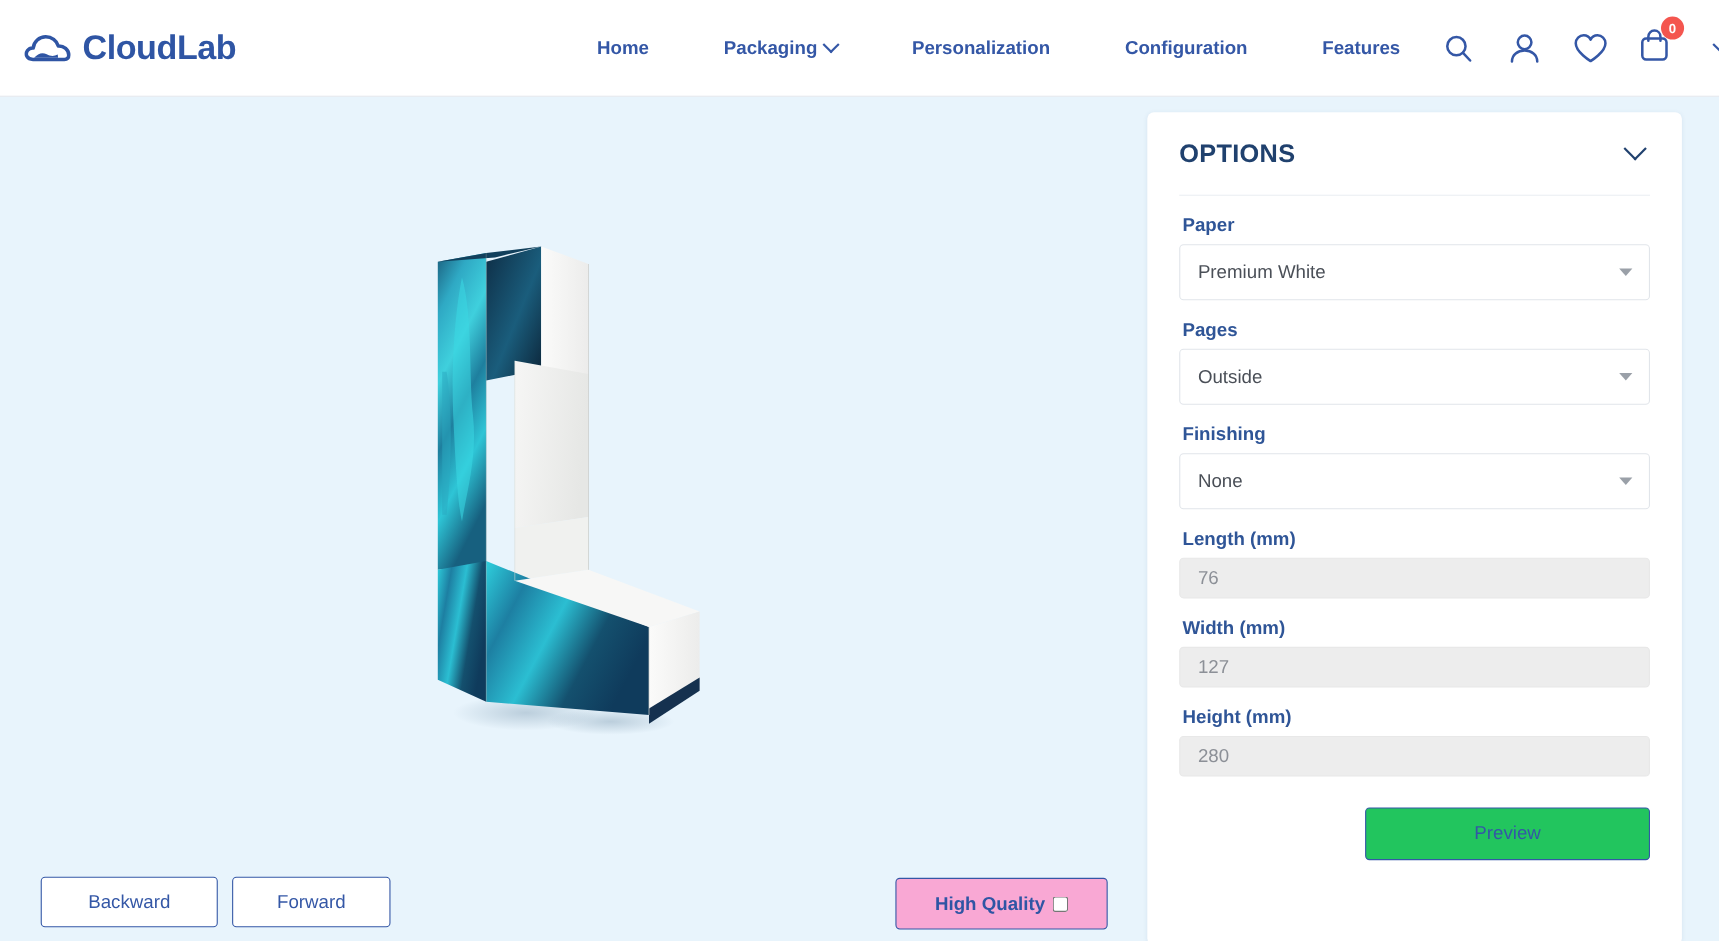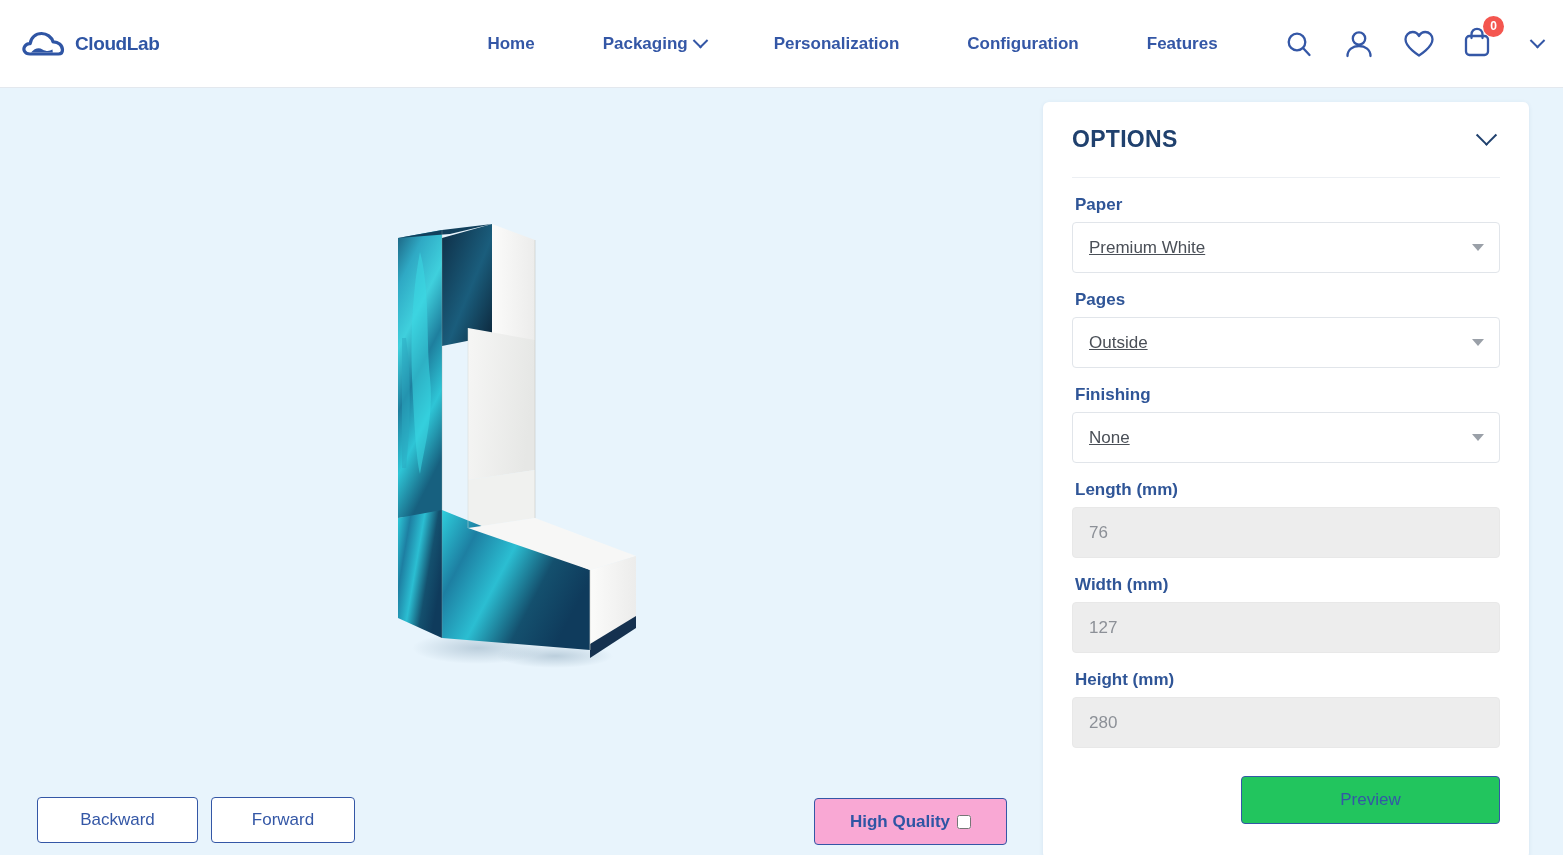--- a/index.html
+++ b/index.html
@@ -21,21 +21,21 @@
     display: flex; align-items: center;
     z-index: 20;
   }
   .brand {
     display: flex; align-items: center; gap: 9px;
     margin-left: 22px;
     text-decoration: none;
   }
   .brand-logo { width: 44px; height: 34px; display: block; }
   .brand-name {
-    font-size: 19px; font-weight: bold;
+    font-size: 31px; font-weight: bold;
     color: #2f55a4; letter-spacing: -0.4px;
     white-space: nowrap;
   }
 
   .nav {
     display: flex; align-items: center;
     margin-left: 318px;
     gap: 0px;
   }
   .nav-item {
@@ -188,32 +188,31 @@
     width: 100%; height: 51px;
     border: 1px solid #e1e5ea;
     border-radius: 4px;
     background: #ffffff;
     color: #4a4f57;
     font-family: "Liberation Sans", sans-serif;
     font-size: 17px;
     padding: 0 34px 0 16px;
     display: flex; align-items: center;
     cursor: pointer;
-    text-decoration: underline;
   }
   .select-arrow {
     position: absolute; right: 16px; top: 22px;
     width: 0; height: 0;
     border-left: 6px solid transparent;
     border-right: 6px solid transparent;
     border-top: 7px solid #9aa0a8;
     pointer-events: none;
   }
   .text-input {
-    width: 100%; height: 51px;
+    width: 100%; height: 37px;
     border: 1px solid #e8e8e8;
     border-radius: 4px;
     background: #ededed;
     color: #8c9097;
     font-family: "Liberation Sans", sans-serif;
     font-size: 17px;
     padding: 0 16px;
     display: flex; align-items: center;
   }
   .preview-row {

